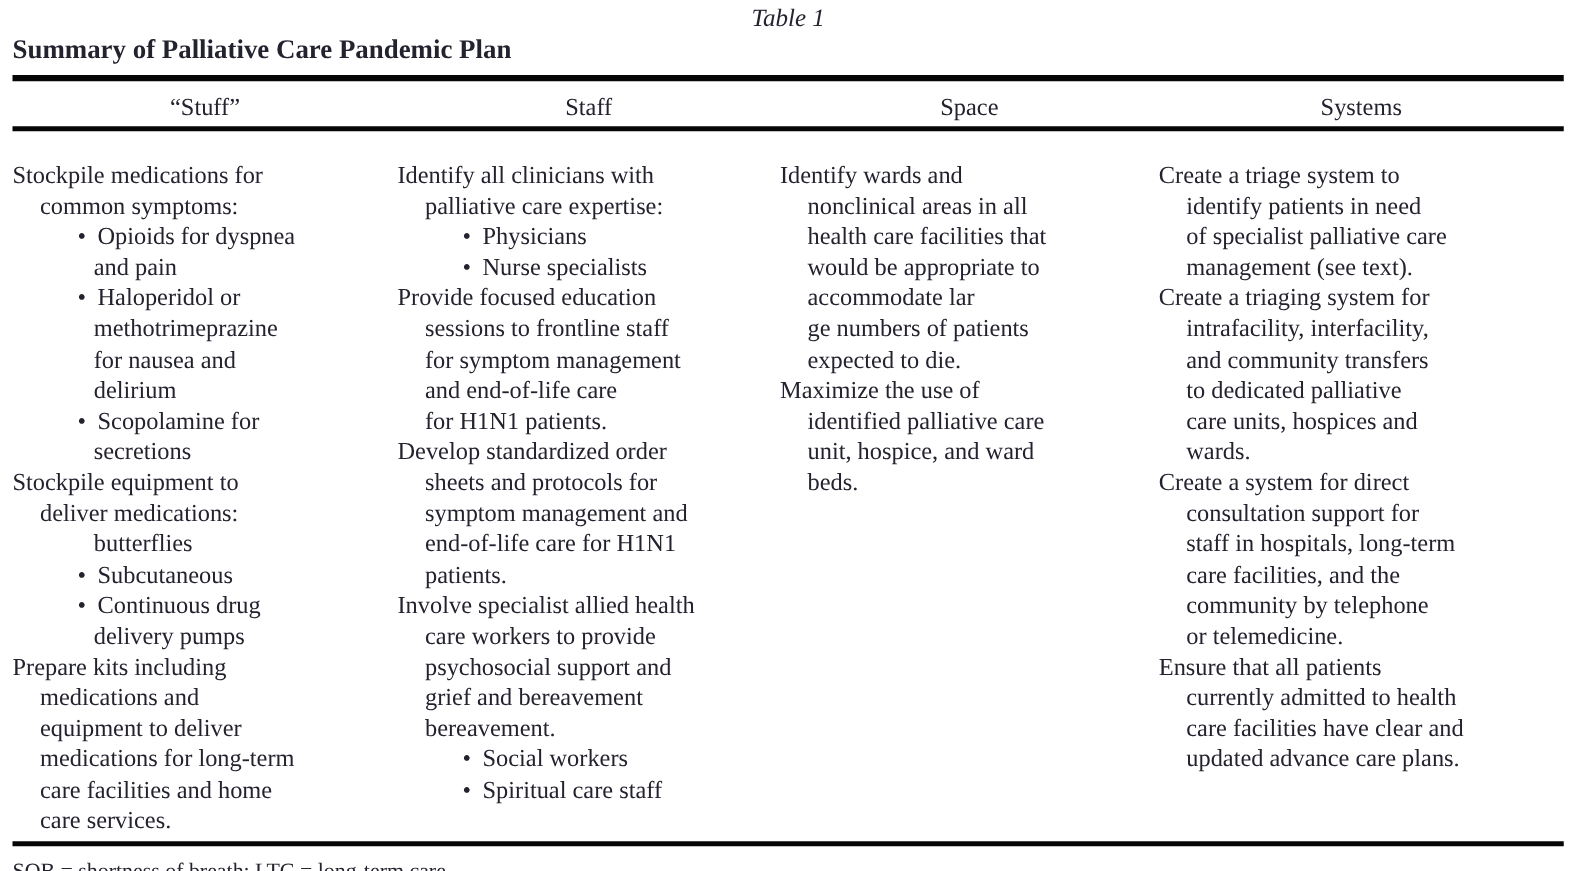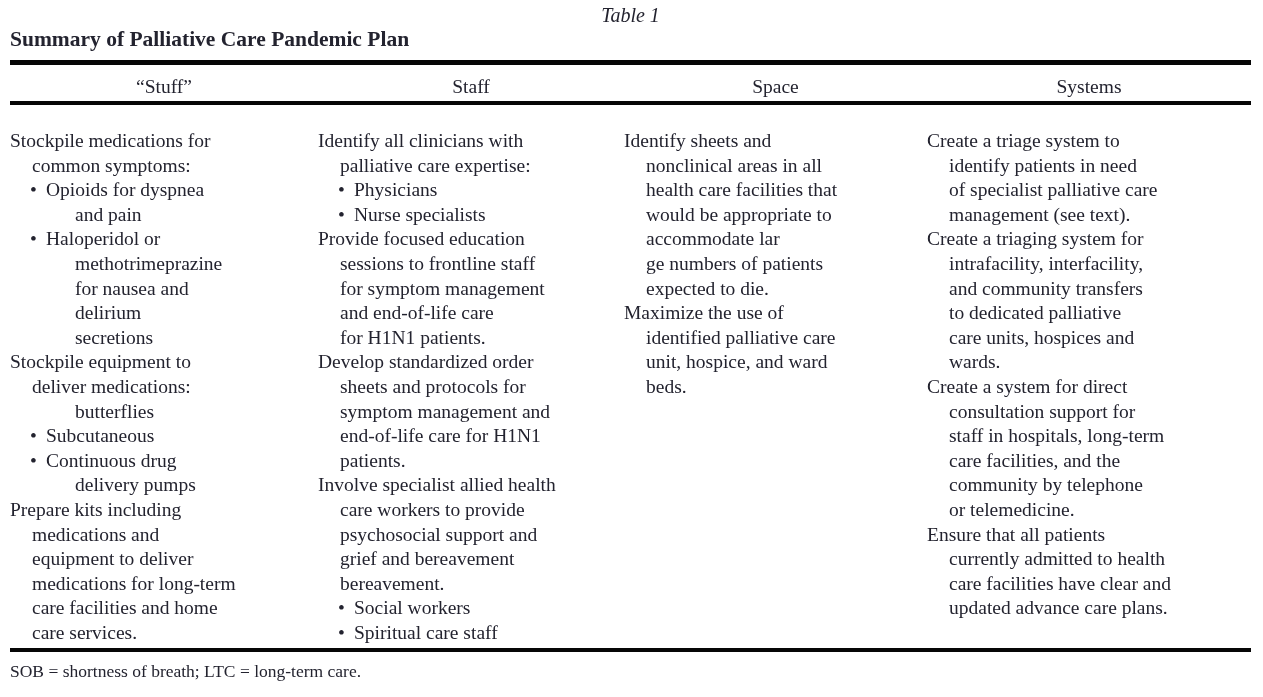--- a/index.html
+++ b/index.html
@@ -45,21 +45,21 @@
     grid-template-columns: 308px 306px 303px 1fr;
     padding-top: 24px;
     font-size: 19.5px;
     line-height: 24.6px;
   }
   .cell { min-height: 10px; }
 
   .line { white-space: nowrap; }
   .line.first       { margin-left: 0; }
   .line.cont        { margin-left: 22px; }
-  .line.bullet      { margin-left: 20px; }
+  .line.bullet      { margin-left: 52px; }
   .line.bullet-cont { margin-left: 65px; }
   .bullet-marker { display: inline-block; width: 16px; }
 
   .footnote {
     font-size: 17.5px;
     line-height: 21px;
     margin-top: 9px;
     padding-left: 0;
   }
 </style>
@@ -85,20 +85,21 @@
   <div class="body-row">
     <div class="cell">
         <div class="line first">Stockpile medications for</div>
         <div class="line cont">common symptoms:</div>
         <div class="line bullet"><span class="bullet-marker">•</span>Opioids for dyspnea</div>
         <div class="line bullet-cont">and pain</div>
         <div class="line bullet"><span class="bullet-marker">•</span>Haloperidol or</div>
         <div class="line bullet-cont">methotrimeprazine</div>
         <div class="line bullet-cont">for nausea and</div>
         <div class="line bullet-cont">delirium</div>
+        <div class="line bullet"><span class="bullet-marker">•</span>Scopolamine for</div>
         <div class="line bullet-cont">secretions</div>
         <div class="line first">Stockpile equipment to</div>
         <div class="line cont">deliver medications:</div>
         <div class="line bullet-cont">butterflies</div>
         <div class="line bullet"><span class="bullet-marker">•</span>Subcutaneous</div>
         <div class="line bullet"><span class="bullet-marker">•</span>Continuous drug</div>
         <div class="line bullet-cont">delivery pumps</div>
         <div class="line first">Prepare kits including</div>
         <div class="line cont">medications and</div>
         <div class="line cont">equipment to deliver</div>
@@ -123,21 +124,21 @@
         <div class="line cont">patients.</div>
         <div class="line first">Involve specialist allied health</div>
         <div class="line cont">care workers to provide</div>
         <div class="line cont">psychosocial support and</div>
         <div class="line cont">grief and bereavement</div>
         <div class="line cont">bereavement.</div>
         <div class="line bullet"><span class="bullet-marker">•</span>Social workers</div>
         <div class="line bullet"><span class="bullet-marker">•</span>Spiritual care staff</div>
       </div>
     <div class="cell">
-        <div class="line first">Identify sheets and</div>
+        <div class="line first">Identify wards and</div>
         <div class="line cont">nonclinical areas in all</div>
         <div class="line cont">health care facilities that</div>
         <div class="line cont">would be appropriate to</div>
         <div class="line cont">accommodate lar</div>
         <div class="line cont">ge numbers of patients</div>
         <div class="line cont">expected to die.</div>
         <div class="line first">Maximize the use of</div>
         <div class="line cont">identified palliative care</div>
         <div class="line cont">unit, hospice, and ward</div>
         <div class="line cont">beds.</div>

